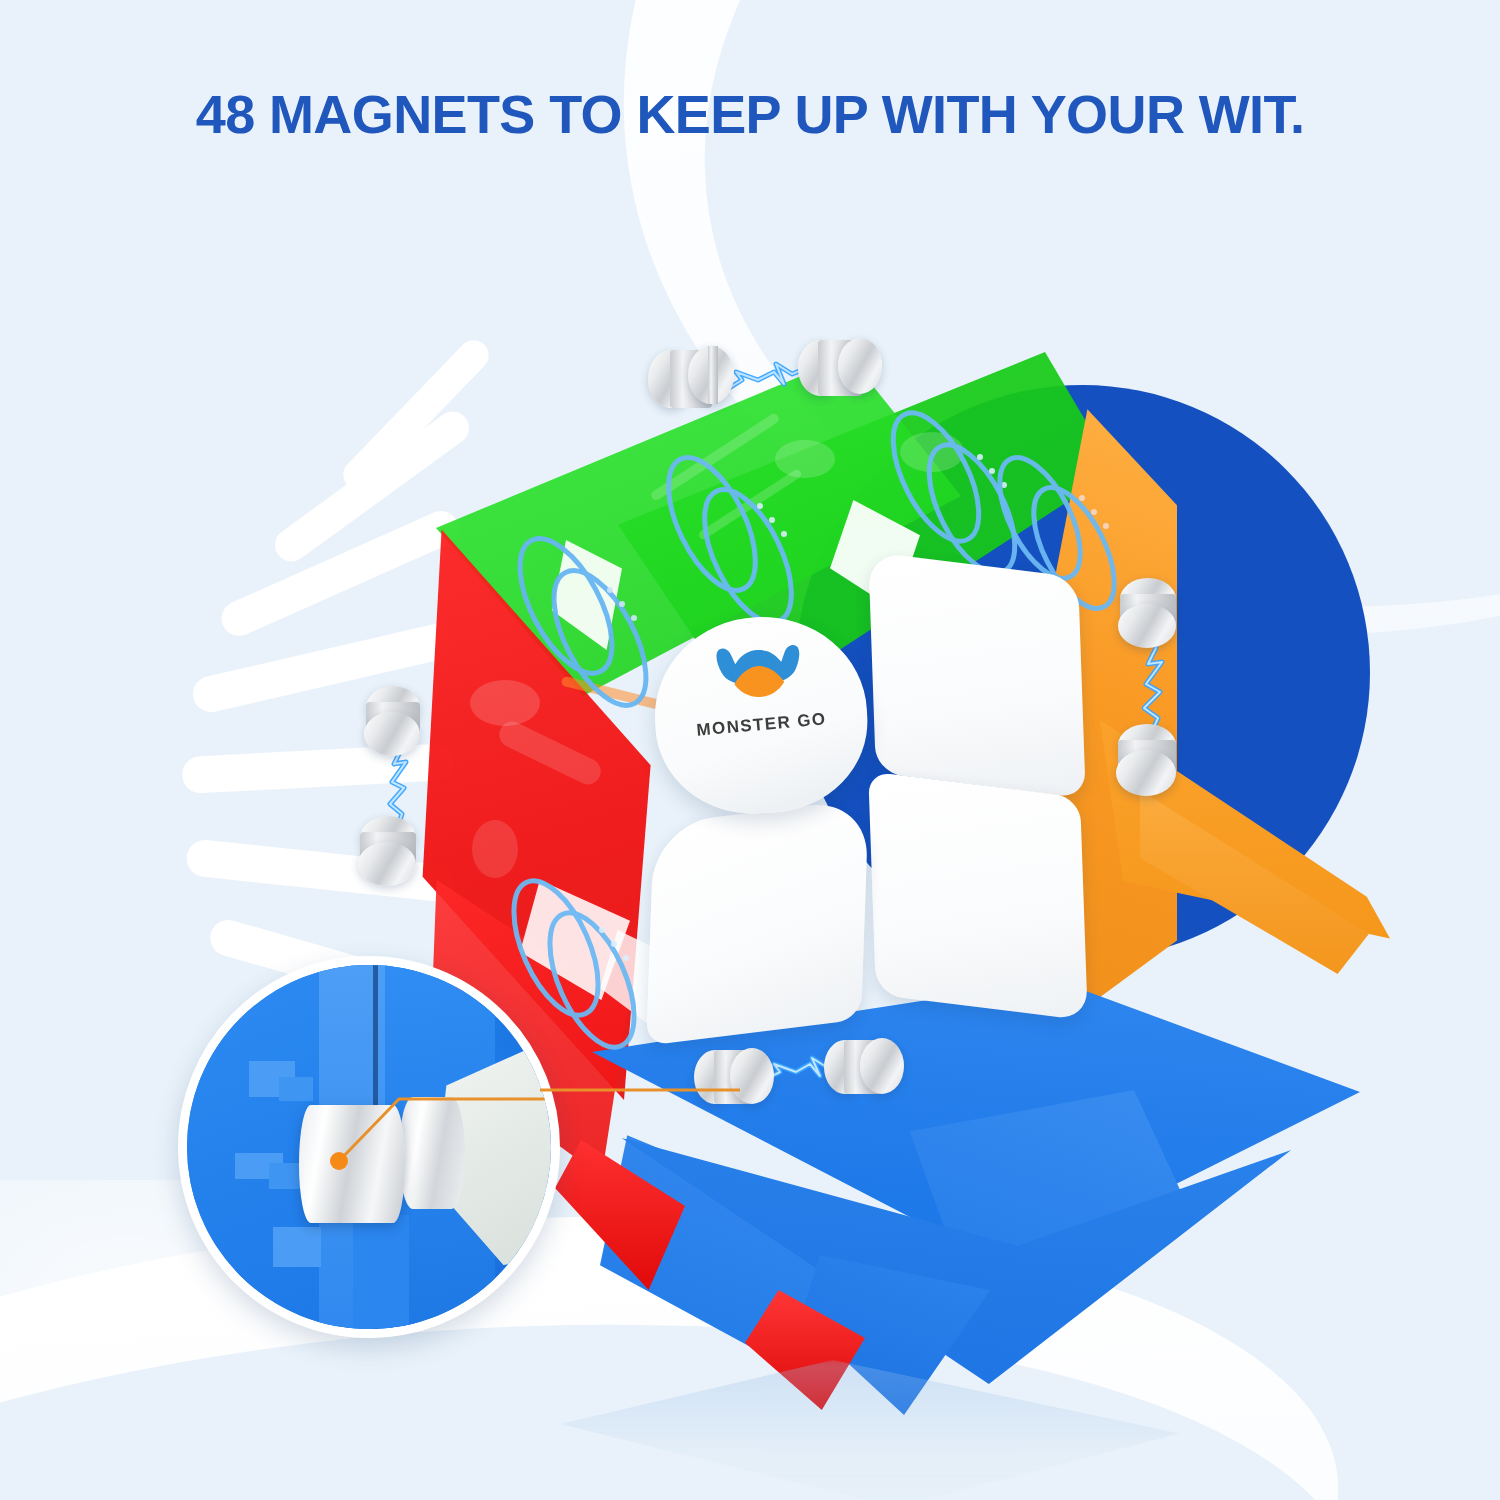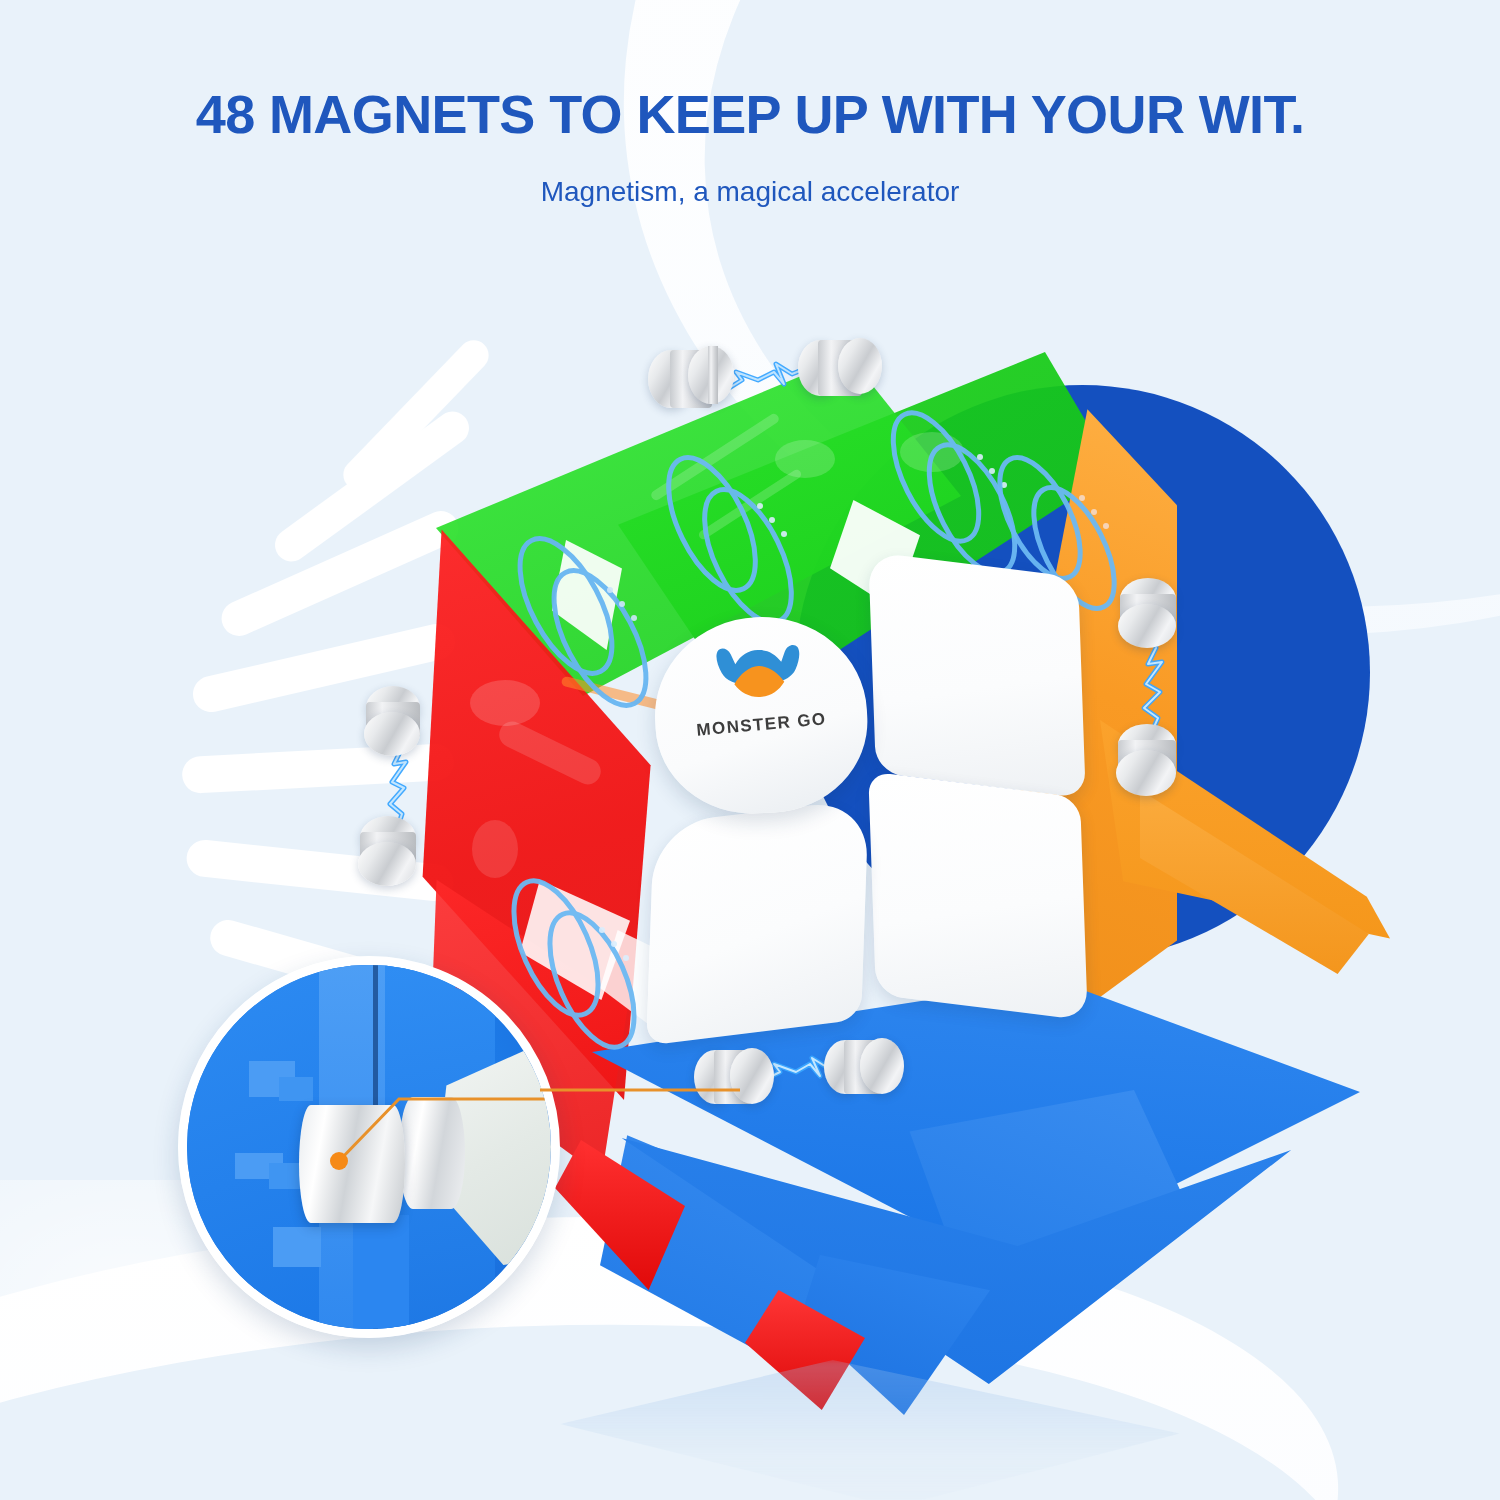--- a/index.html
+++ b/index.html
@@ -271,21 +271,20 @@
 
     <div class="bg-bl-fade"></div>
     <div class="bg-swoosh-bottom"></div>
     <div class="bg-swoosh-bottom2"></div>
 
     <div class="blue-circle"></div>
   </div>
 
   <div class="headline">48 MAGNETS TO KEEP UP WITH YOUR WIT.</div>
   <div class="sub">
-    <span class="l2">Magnetism, a magical accelerator</span>
   </div>
 
   <div class="cube-wrap">
 
     <div class="poly face-green"></div>
     <div class="poly face-green-2"></div>
 
     <div class="inner-dark" style="left:640px;top:452px;width:150px;height:10px;transform:rotate(-33deg);"></div>
     <div class="inner-dark" style="left:690px;top:500px;width:120px;height:9px;transform:rotate(-33deg);"></div>
     <div class="inner-dark" style="left:775px;top:440px;width:60px;height:38px;border-radius:50%;"></div>

